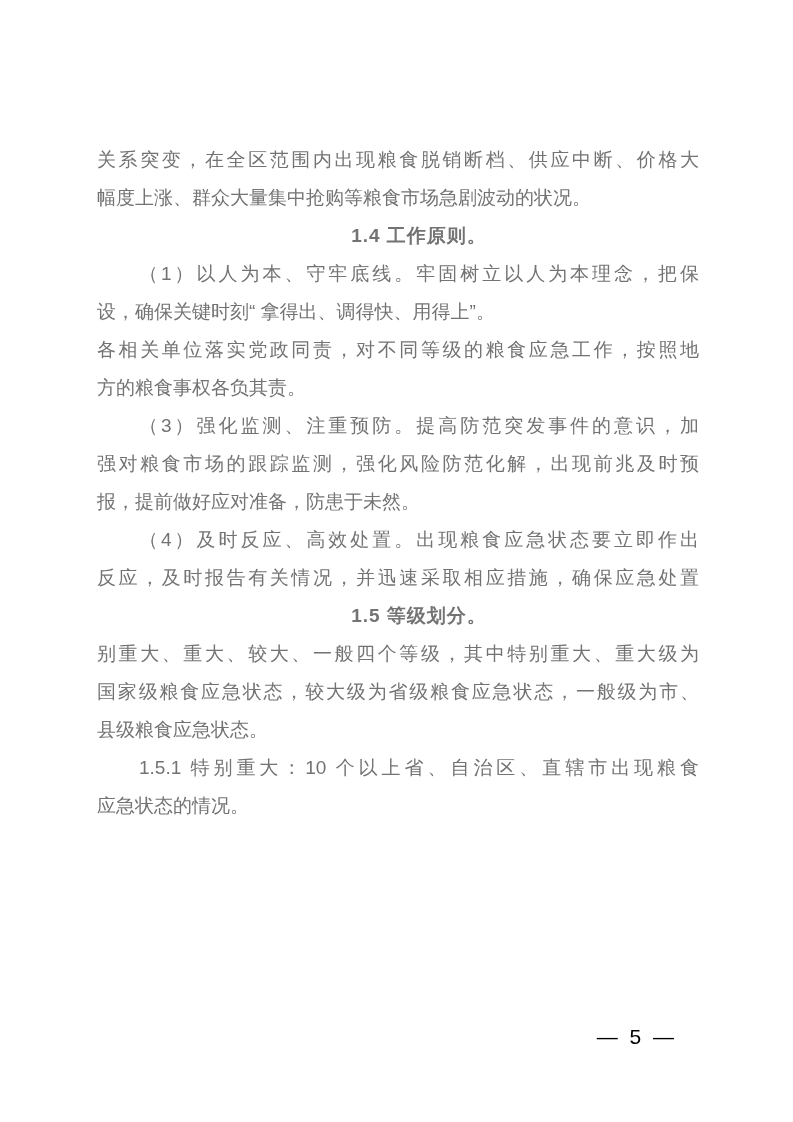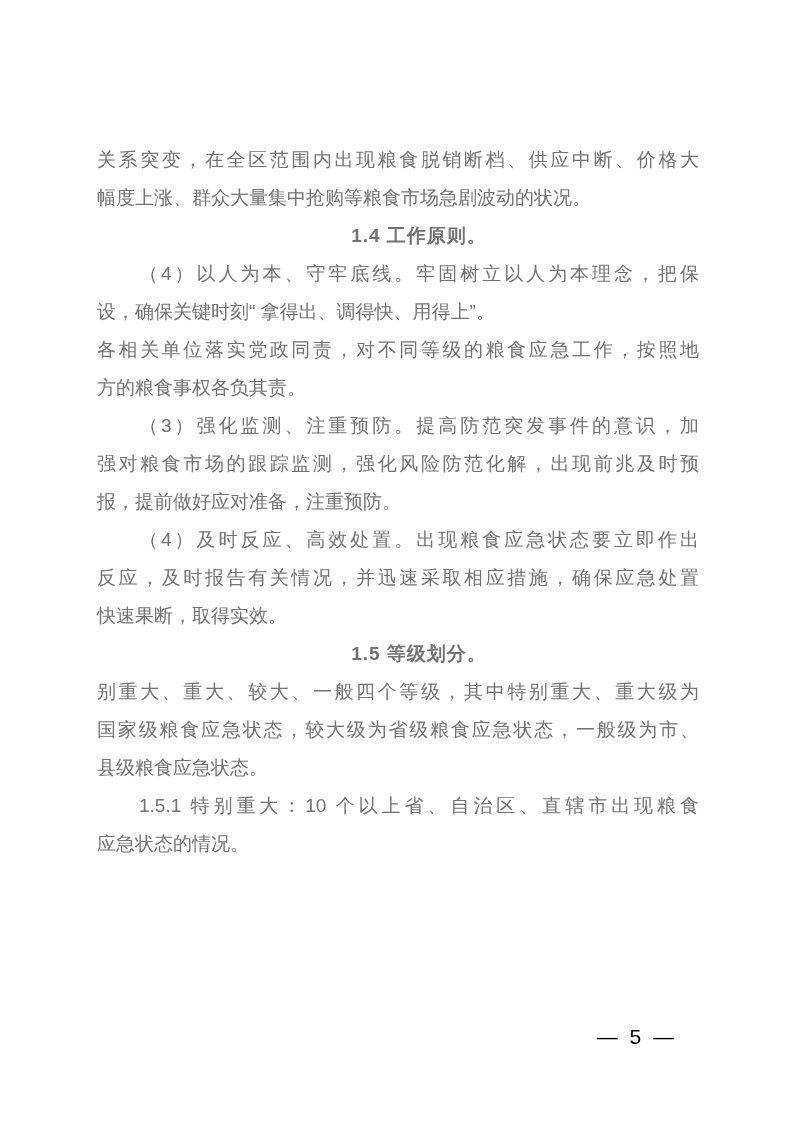--- a/index.html
+++ b/index.html
@@ -56,30 +56,29 @@
   }
 </style>
 </head>
 <body>
 
 <div class="page">
   <div class="content">
       <div class="line justify">关系突变，在全区范围内出现粮食脱销断档、供应中断、价格大</div>
       <div class="line">幅度上涨、群众大量集中抢购等粮食市场急剧波动的状况。</div>
       <div class="line heading indent">1.4  工作原则。</div>
-      <div class="line indent justify">（4）以人为本、守牢底线。牢固树立以人为本理念，把保</div>
+      <div class="line indent justify">（1）以人为本、守牢底线。牢固树立以人为本理念，把保</div>
       <div class="line">设，确保关键时刻“ 拿得出、调得快、用得上”。</div>
       <div class="line justify">各相关单位落实党政同责，对不同等级的粮食应急工作，按照地</div>
       <div class="line">方的粮食事权各负其责。</div>
       <div class="line indent justify">（3）强化监测、注重预防。提高防范突发事件的意识，加</div>
       <div class="line justify">强对粮食市场的跟踪监测，强化风险防范化解，出现前兆及时预</div>
-      <div class="line">报，提前做好应对准备，注重预防。</div>
+      <div class="line">报，提前做好应对准备，防患于未然。</div>
       <div class="line indent justify">（4）及时反应、高效处置。出现粮食应急状态要立即作出</div>
       <div class="line justify">反应，及时报告有关情况，并迅速采取相应措施，确保应急处置</div>
-      <div class="line">快速果断，取得实效。</div>
       <div class="line heading indent">1.5  等级划分。</div>
       <div class="line justify">别重大、重大、较大、一般四个等级，其中特别重大、重大级为</div>
       <div class="line justify">国家级粮食应急状态，较大级为省级粮食应急状态，一般级为市、</div>
       <div class="line">县级粮食应急状态。</div>
       <div class="line indent justify">1.5.1  特别重大：10 个以上省、自治区、直辖市出现粮食</div>
       <div class="line">应急状态的情况。</div>
     </div>
   <div class="page-number">— 5 —</div>
 </div>
 

